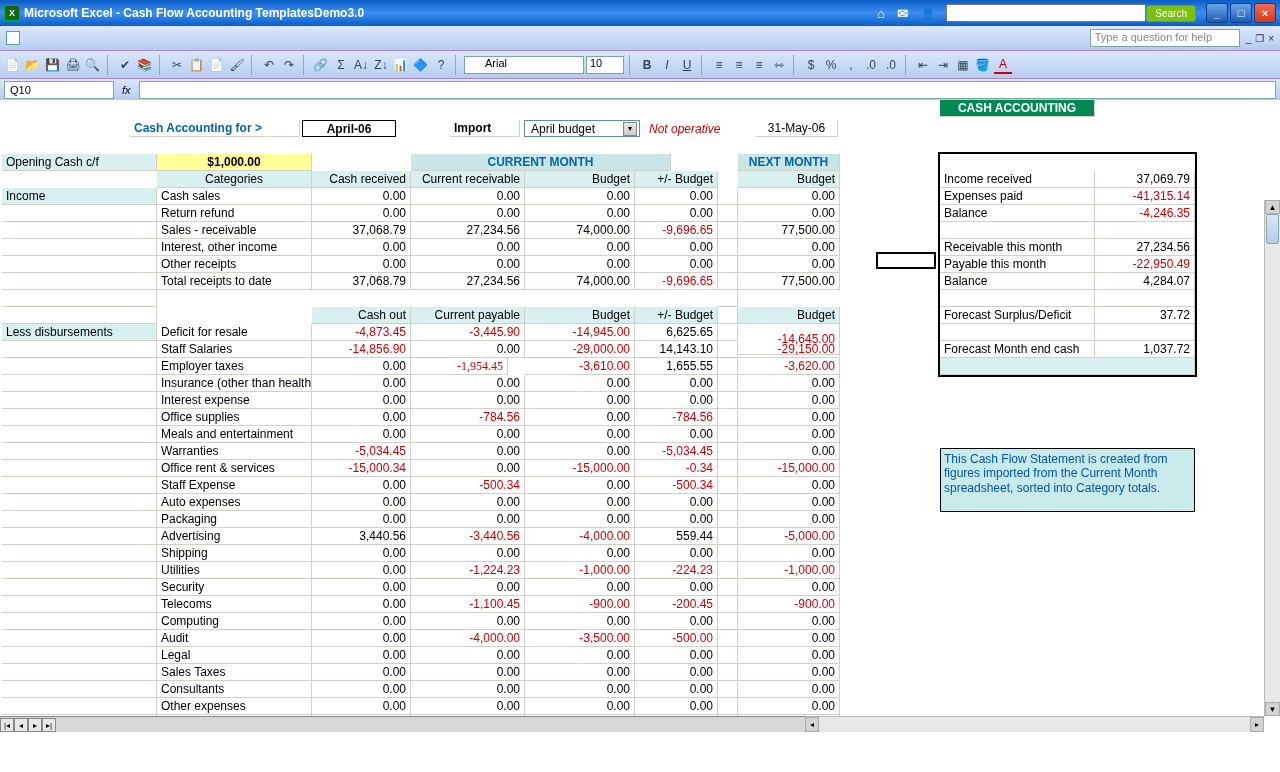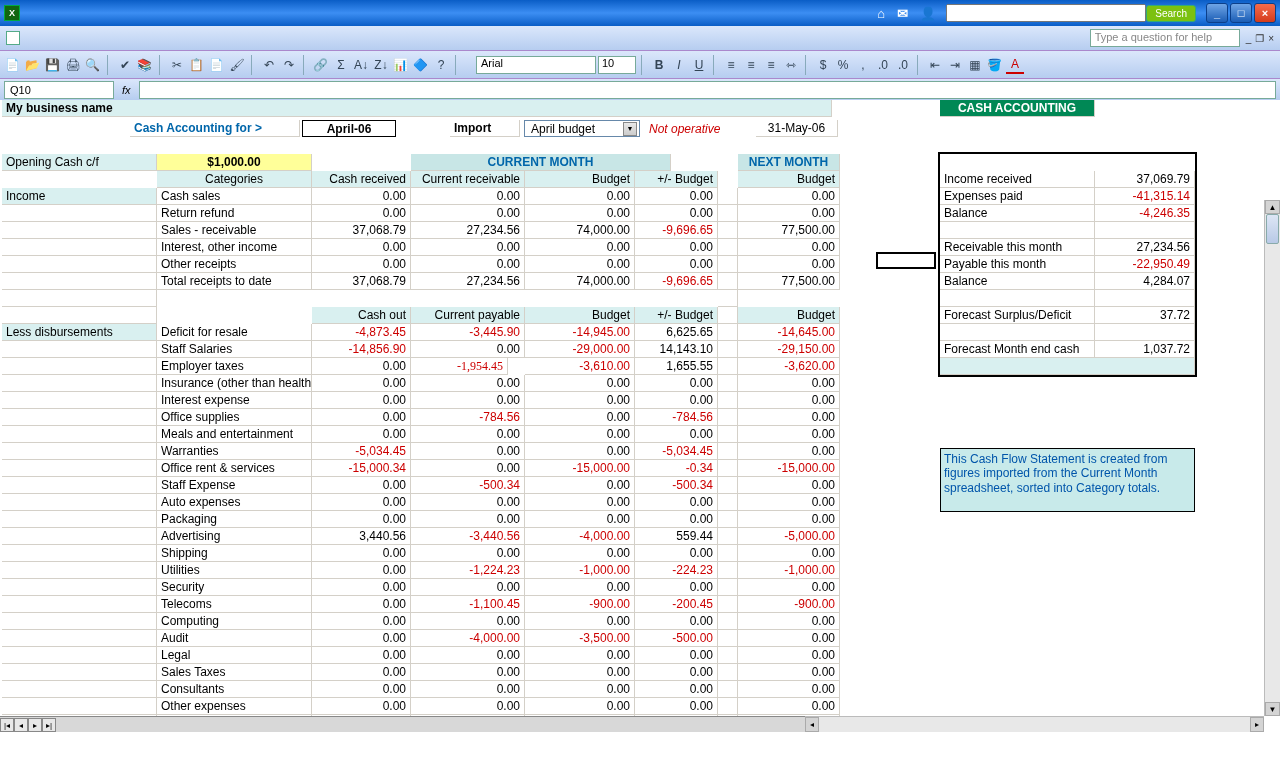--- a/index.html
+++ b/index.html
@@ -17,21 +17,21 @@
 .titlebar .winbtn.close { background: linear-gradient(#f56b4a,#d43b1c); }
 .menubar { background: linear-gradient(#dbe7fb,#b6cdf0); height: 24px; display: flex; align-items: center; padding: 0 6px; }
 .menubar .doc { width: 14px; height: 14px; background: #fff; border: 1px solid #5a8; margin-right: 10px; }
 .menubar .menu { padding: 3px 8px; font-size: 11px; }
 .menubar .spacer { flex: 1; }
 .menubar .helpbox { width: 150px; height: 18px; background: #fff; border: 1px solid #7a9; color: #888; padding: 1px 4px; font-size: 11px; }
 .menubar .smallbtns { margin-left: 6px; font-size: 10px; color:#333; display:flex; gap:4px; }
 .toolbar { background: linear-gradient(#dbe7fb,#b6cdf0); height: 28px; display: flex; align-items: center; padding: 0 4px; border-top: 1px solid #a8c; gap: 2px; }
 .toolbar .sep { width: 4px; height: 20px; border-left: 1px solid #8ab; margin: 0 3px; }
 .toolbar .ico { width: 18px; height: 18px; display: inline-flex; align-items: center; justify-content: center; font-size: 12px; color: #345; }
-.toolbar .fontsel { width: 120px; height: 18px; background: #fff; border: 1px solid #7a9; font-size: 11px; padding: 0 4px; margin-left: 12px; }
+.toolbar .fontsel { width: 120px; height: 18px; background: #fff; border: 1px solid #7a9; font-size: 11px; padding: 0 20px; }
 .toolbar .sizesel { width: 38px; height: 18px; background: #fff; border: 1px solid #7a9; font-size: 11px; padding: 0 3px; }
 .namebox { background: linear-gradient(#dbe7fb,#b6cdf0); height: 22px; display: flex; align-items: center; padding: 0 4px; border-top: 1px solid #a8c; }
 .namebox .cellref { width: 110px; height: 18px; background: #fff; border: 1px solid #7a9; padding: 0 5px; font-size: 11px; display:flex; align-items:center; }
 .namebox .fx { margin: 0 8px; font-style: italic; font-size: 11px; }
 .namebox .formulabar { flex: 1; height: 18px; background: #fff; border: 1px solid #7a9; }
 .sheetarea { position: relative; height: 654px; overflow: hidden; }
 .grid { position: absolute; inset: 0; }
 .cell { position: absolute; border-right: 1px solid #d4d0c8; border-bottom: 1px solid #d4d0c8; padding: 1px 4px; font-size: 12px; font-family: Arial; display: flex; align-items: center; overflow: hidden; white-space: nowrap; }
 .hdr { background: #c8e6e6; font-weight: bold; }
 .hdr-light { background: #d9f0f0; }
@@ -55,20 +55,21 @@
 .tabstrip .tab.active { background: #fff; font-weight: bold; }
 .statusbar { position: absolute; bottom: 0; left: 0; right: 0; height: 22px; background: linear-gradient(#dbe7fb,#b6cdf0); border-top: 1px solid #8ab; padding: 0 6px; font-size: 11px; display:flex;align-items:center; }
 .dropdown { background: #fff; border: 1px solid #6688aa; display: flex; align-items: center; padding: 0 2px 0 6px; font-size: 12px; }
 .dropdown .arr { width: 14px; height: 14px; background: linear-gradient(#e8e8e8,#ccc); border: 1px solid #888; margin-left: auto; display:flex;align-items:center;justify-content:center;font-size:7px; }
 </style>
 </head>
 <body>
 
 <div class="titlebar">
   <span class="xlsicon">X</span>
+  <span class="title">Microsoft Excel - Cash Flow Accounting TemplatesDemo3.0</span>
   <span class="spacer"></span>
   <span class="trayicons">
     <span>⌂</span>
     <span>✉</span>
     <span style="color:#ffcc00">👤</span>
   </span>
   <input class="search" style="">
   <button class="searchbtn">Search</button>
   <div class="winbtns">
     <div class="winbtn">_</div>
@@ -140,21 +141,20 @@
 </div>
 
 <div class="namebox">
   <div class="cellref">Q10</div>
   <span class="fx">fx</span>
   <div class="formulabar"></div>
 </div>
 
 <div class="sheetarea">
   <div class="grid" id="grid">
-      <div class="cell b hdr-light" style="left: 2px; top: 0px; width: 830px; height: 17px;">My business name</div>
       <div class="cell b" style="left: 130px; top: 20px; width: 170px; height: 17px; color: rgb(0, 102, 170);">Cash Accounting for &gt;</div>
       <div class="cell c b bord" style="left: 302px; top: 20px; width: 94px; height: 17px;">April-06</div>
       <div class="cell b" style="left: 450px; top: 20px; width: 70px; height: 17px;">Import</div>
       <div class="dropdown" style="position: absolute; left: 524px; top: 20px; width: 116px; height: 17px;">
         <span>April budget</span>
         <span class="arr">▼</span>
       </div>
       <div class="cell " style="left: 645px; top: 20px; width: 90px; height: 17px; color: rgb(204, 0, 0); font-style: italic; border: none;">Not operative</div>
       <div class="cell c" style="left: 756px; top: 20px; width: 82px; height: 17px;">31-May-06</div>
       <div class="cell greenhd" style="left: 940px; top: 0px; width: 155px; height: 17px;">CASH ACCOUNTING</div>
@@ -233,21 +233,21 @@
       <div class="cell hdr-light r" style="left: 411px; top: 207px; width: 114px; height: 17px;">Current payable</div>
       <div class="cell hdr-light r" style="left: 525px; top: 207px; width: 110px; height: 17px;">Budget</div>
       <div class="cell hdr-light r" style="left: 635px; top: 207px; width: 83px; height: 17px;">+/- Budget</div>
       <div class="cell hdr-light r" style="left: 738px; top: 207px; width: 102px; height: 17px;">Budget</div>
       <div class="cell hdr-light" style="left: 2px; top: 224px; width: 155px; height: 17px;">Less disbursements</div>
       <div class="cell " style="left: 157px; top: 224px; width: 155px; height: 17px;">Deficit for resale</div>
       <div class="cell r neg" style="left: 312px; top: 224px; width: 99px; height: 17px;">-4,873.45</div>
       <div class="cell r neg" style="left: 411px; top: 224px; width: 114px; height: 17px;">-3,445.90</div>
       <div class="cell r neg" style="left: 525px; top: 224px; width: 110px; height: 17px;">-14,945.00</div>
       <div class="cell r" style="left: 635px; top: 224px; width: 83px; height: 17px;">6,625.65</div>
-      <div class="cell r neg" style="left: 738px; top: 224px; width: 102px; height: 17px;">-14,645.00</div>
+      <div class="cell r neg" style="left: 738px; top: 224px; width: 102px; height: 31px;">-14,645.00</div>
       <div class="cell " style="left: 157px; top: 241px; width: 155px; height: 17px;">Staff Salaries</div>
       <div class="cell r neg" style="left: 312px; top: 241px; width: 99px; height: 17px;">-14,856.90</div>
       <div class="cell r" style="left: 411px; top: 241px; width: 114px; height: 17px;">0.00</div>
       <div class="cell r neg" style="left: 525px; top: 241px; width: 110px; height: 17px;">-29,000.00</div>
       <div class="cell r" style="left: 635px; top: 241px; width: 83px; height: 17px;">14,143.10</div>
       <div class="cell r neg" style="left: 738px; top: 241px; width: 102px; height: 17px;">-29,150.00</div>
       <div class="cell " style="left: 157px; top: 258px; width: 155px; height: 17px;">Employer taxes</div>
       <div class="cell r" style="left: 312px; top: 258px; width: 99px; height: 17px;">0.00</div>
       <div class="cell r neg" style="left: 394px; top: 258px; width: 114px; height: 17px; font-family: Liberation Serif, serif;">-1,954.45</div>
       <div class="cell r neg" style="left: 525px; top: 258px; width: 110px; height: 17px;">-3,610.00</div>

